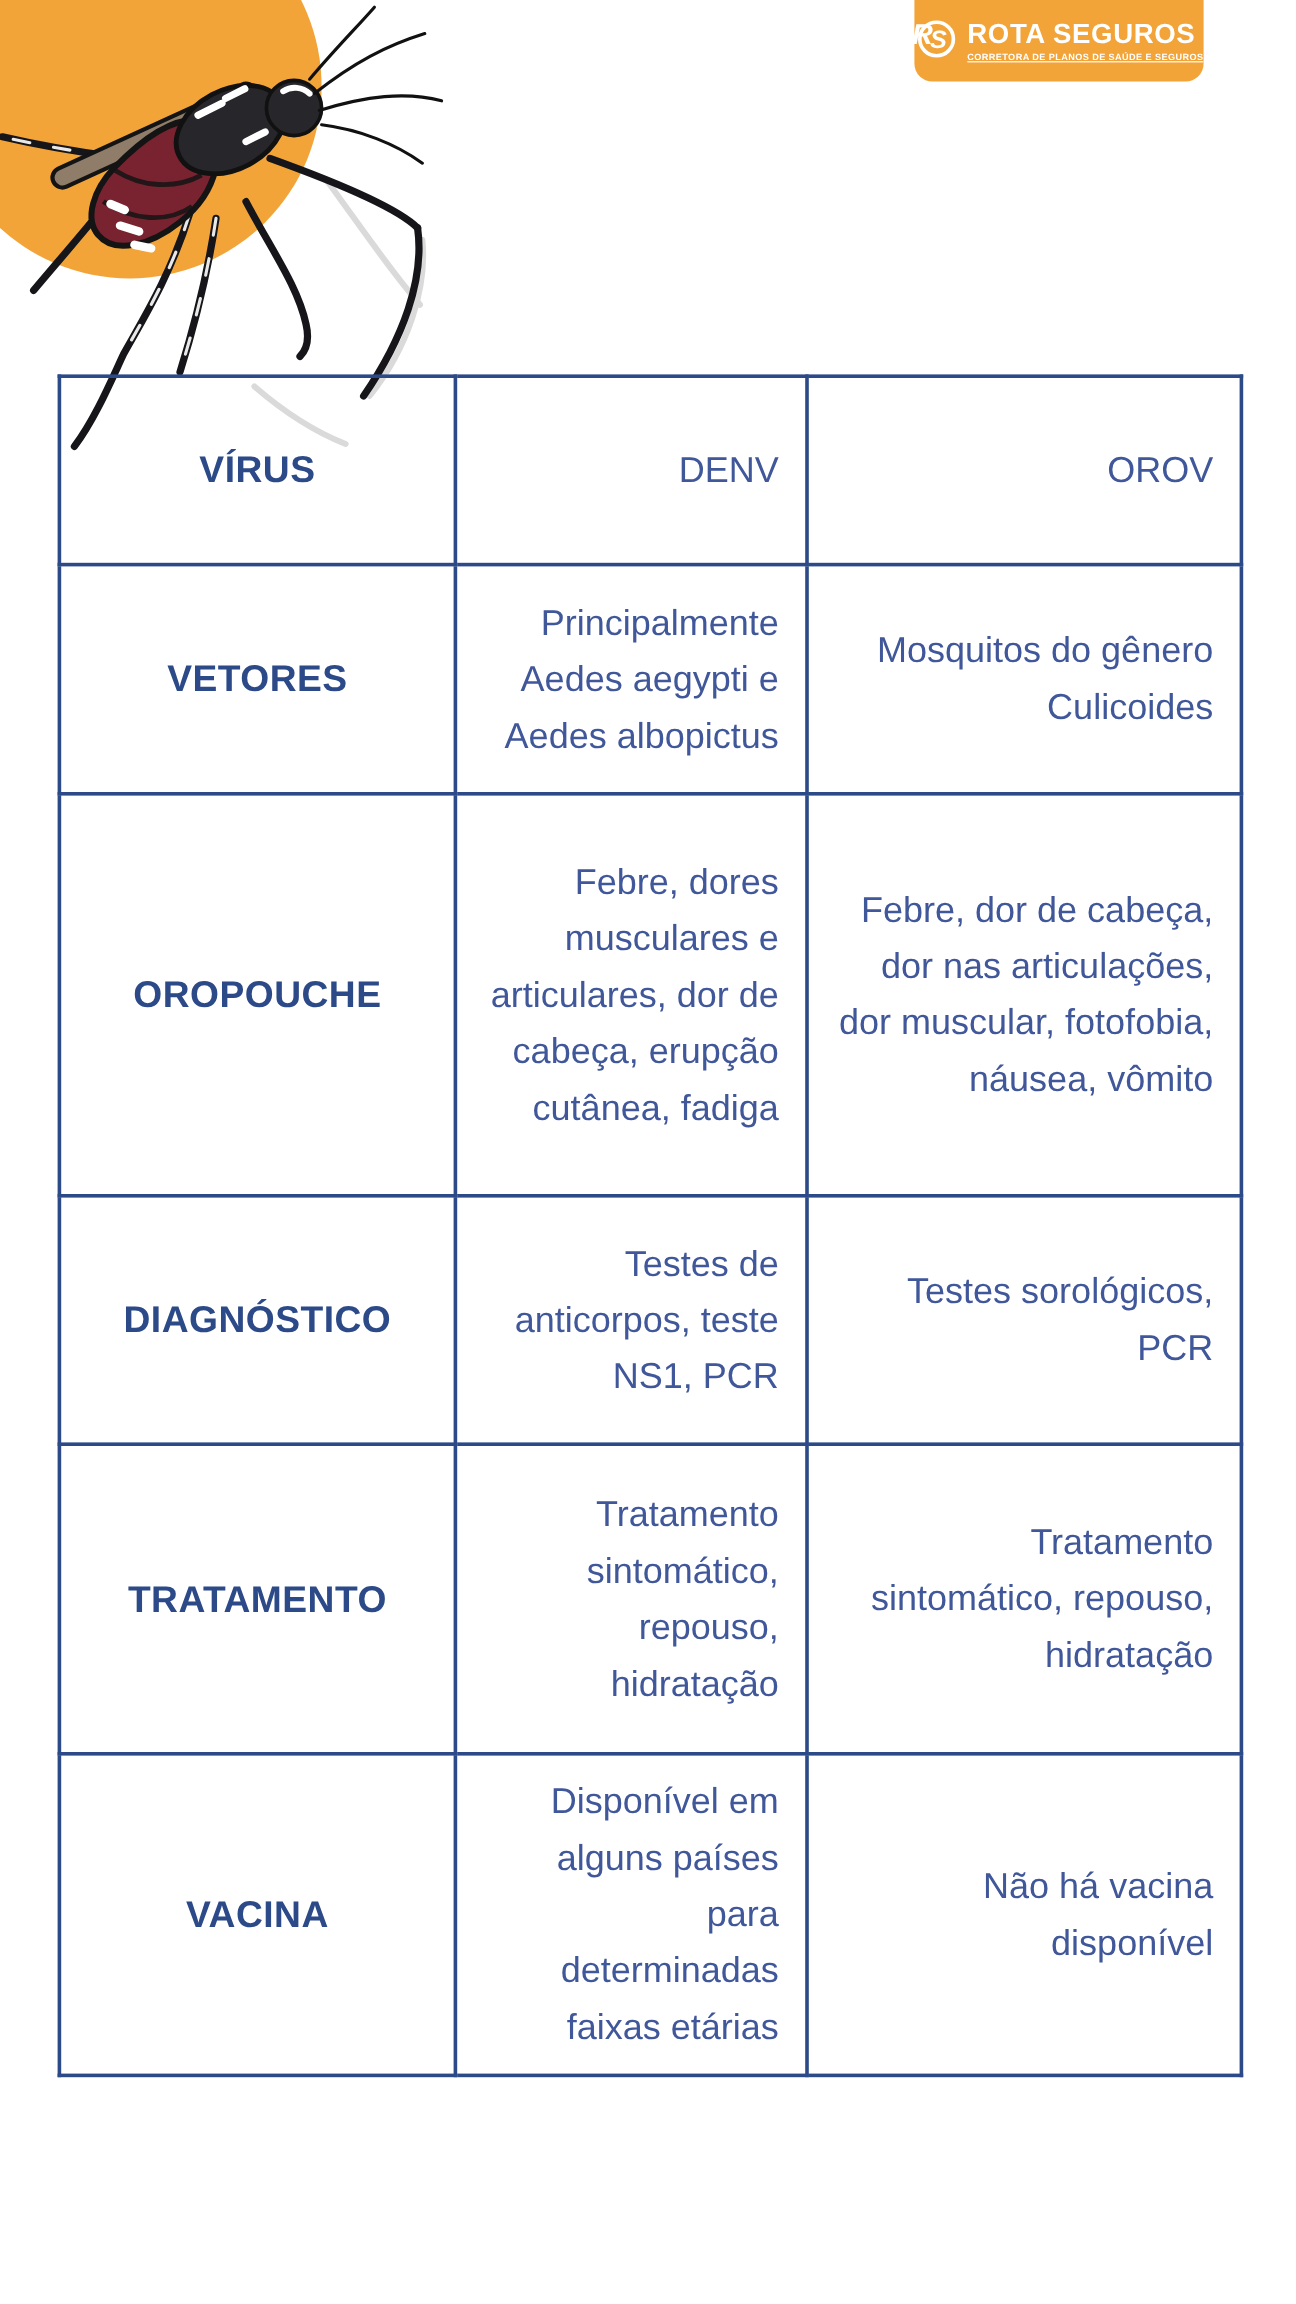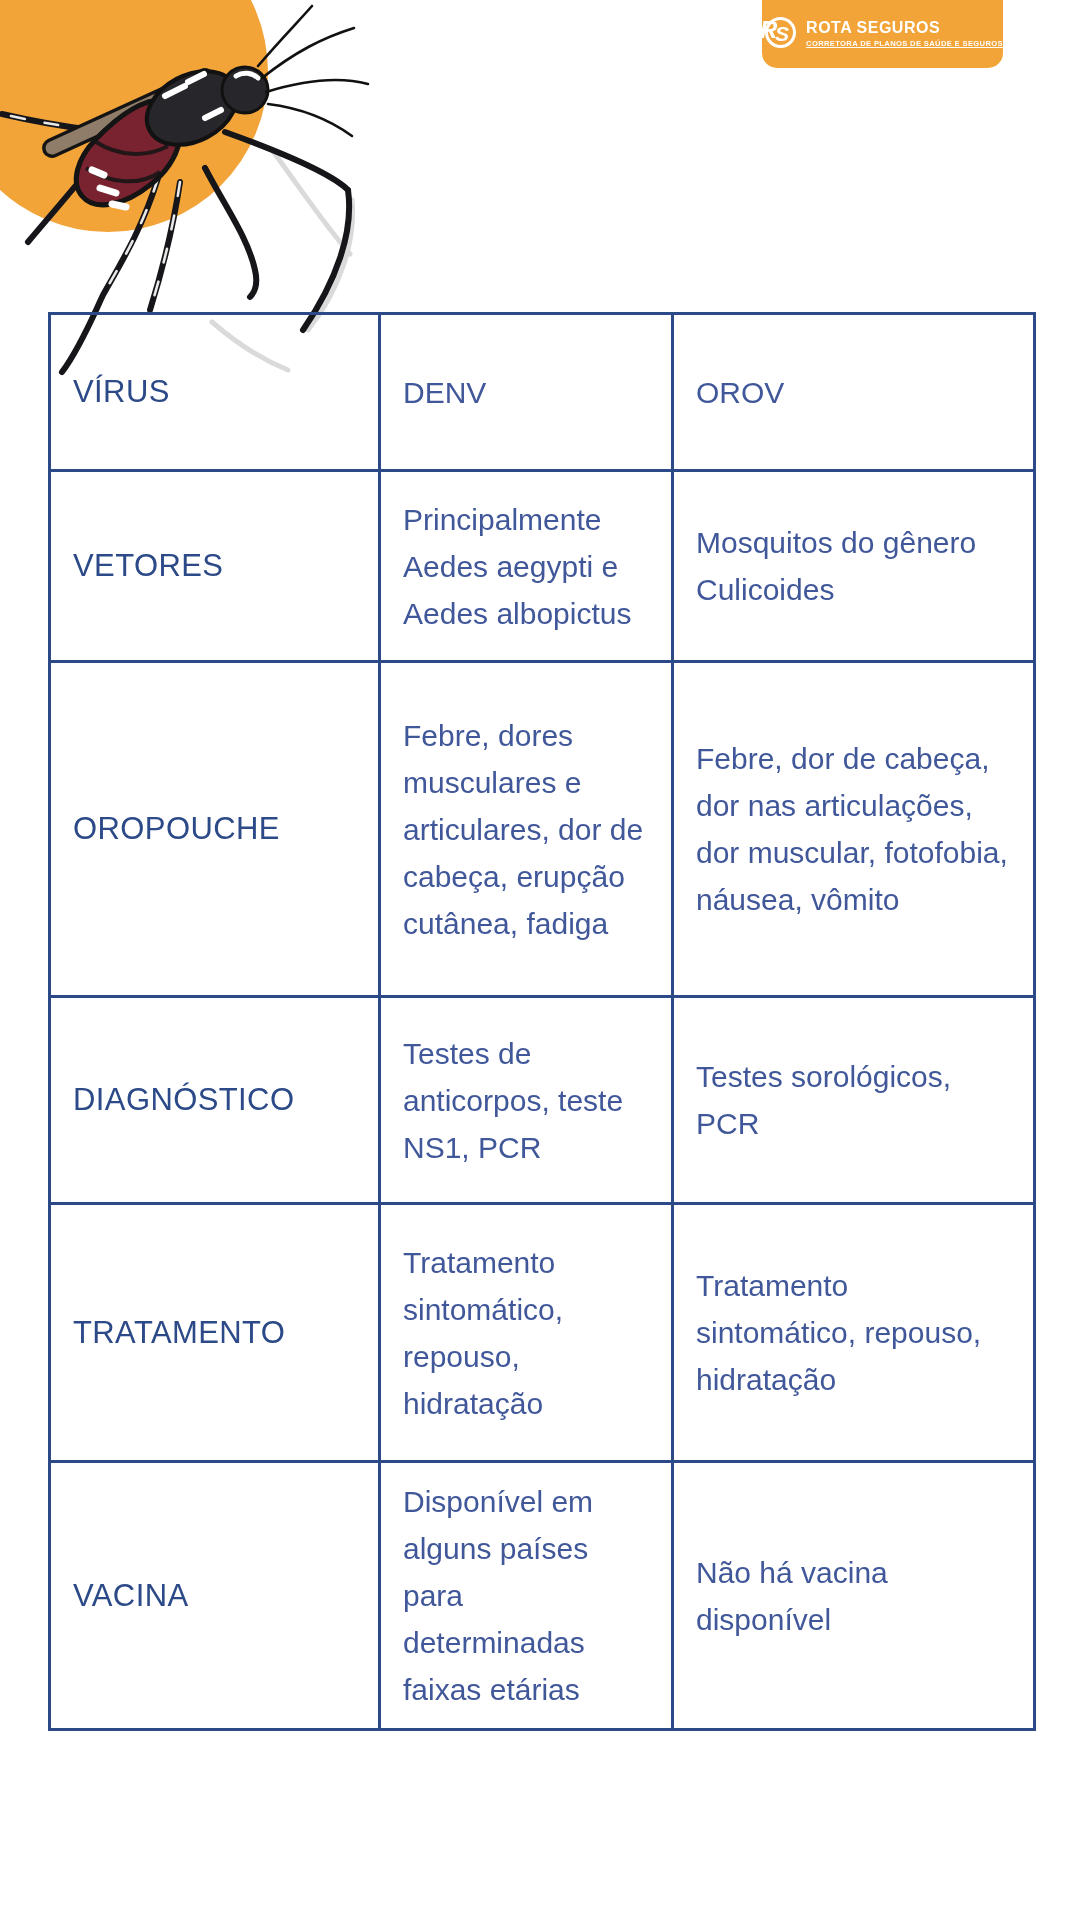--- a/index.html
+++ b/index.html
@@ -42,21 +42,21 @@
   .rs-r{
     position:absolute;left:-2px;top:2px;
     color:#fff;font-weight:800;font-style:italic;font-size:24px;line-height:1;
   }
   .rs-s{
     position:absolute;left:13px;top:7px;
     color:#fff;font-weight:800;font-style:italic;font-size:21px;line-height:1;
   }
   .brand-text{display:flex;flex-direction:column;align-items:flex-start;}
   .brand-name{
-    color:#fff;font-weight:800;font-size:16px;letter-spacing:.5px;line-height:1.05;
+    color:#fff;font-weight:800;font-size:23px;letter-spacing:.5px;line-height:1.05;
   }
   .brand-tagline{
     color:#fff;font-weight:700;font-size:7.6px;letter-spacing:.35px;margin-top:2px;text-decoration:underline;
   }
   
   .page-title{
     position:absolute;left:338px;top:100px;z-index:2;
     color:var(--navy);
     font-weight:800;font-size:47px;line-height:73px;letter-spacing:0;
   }
@@ -65,27 +65,27 @@
     position:absolute;left:48px;top:312px;width:985px;
     border-collapse:collapse;table-layout:fixed;
     z-index:2;background:transparent;
   }
   table.cmp td{
     border:3px solid var(--navy);
     vertical-align:middle;
     padding:14px 22px;
   }
   td.lbl{
-    color:var(--navy);font-weight:400;font-size:31px;letter-spacing:.4px;
+    color:var(--navy);font-weight:700;font-size:31px;letter-spacing:.4px;text-align:center;
   }
   td.hdr{
     color:var(--navy);font-weight:800;font-size:33px;letter-spacing:.4px;line-height:1.45;
   }
   td.val{
-    color:var(--cellText);font-weight:400;font-size:30px;line-height:47px;
+    color:var(--cellText);font-weight:400;font-size:30px;line-height:47px;text-align:right;
   }
   tr.r-head{height:138px;}
   tr.r0{height:157px;}
   tr.r1{height:191px;}
   tr.r2{height:335px;}
   tr.r3{height:207px;}
   tr.r4{height:258px;}
   tr.r5{height:268px;}
 </style>
 </head>

